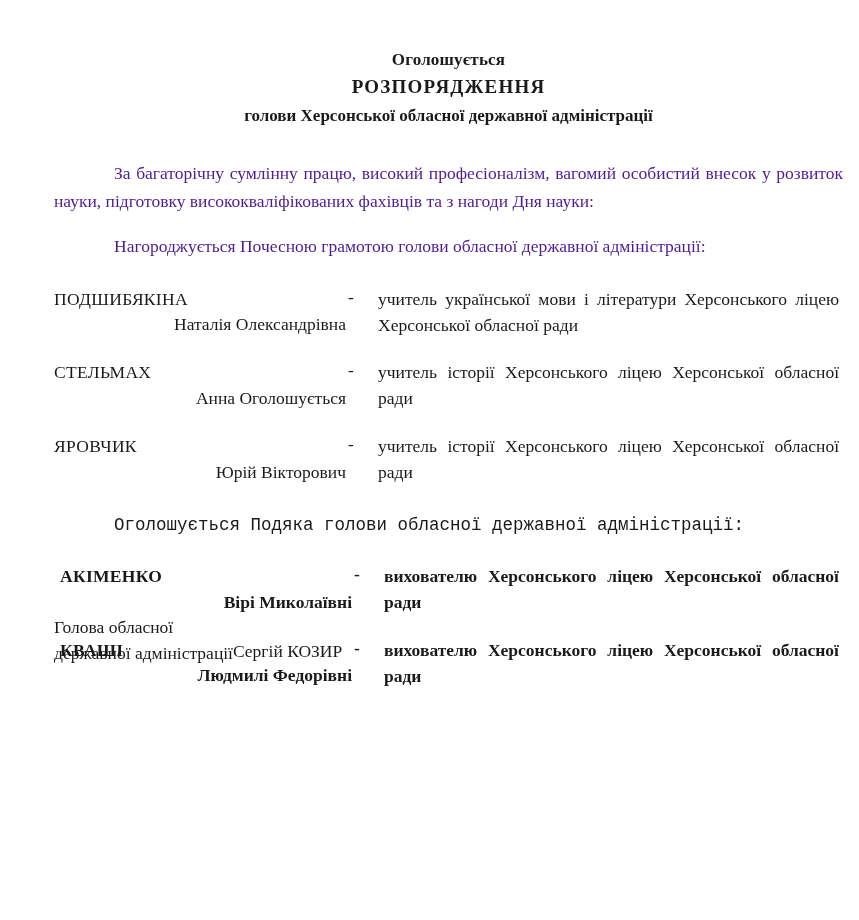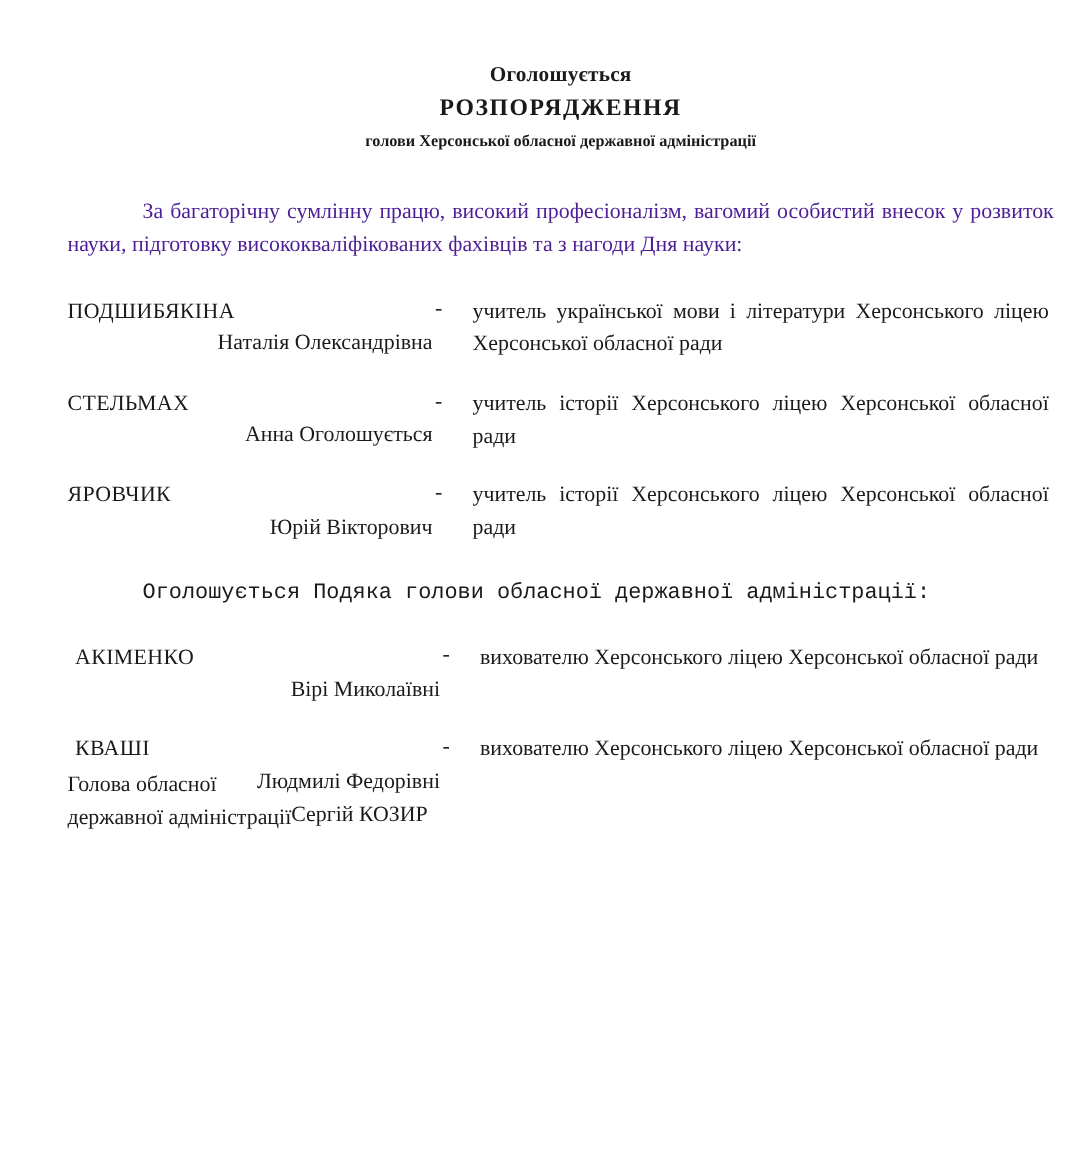--- a/index.html
+++ b/index.html
@@ -32,21 +32,21 @@
   .doc-header .line1 {
     font-size: 17px;
     letter-spacing: 0.2px;
   }
   .doc-header .line2 {
     font-size: 19px;
     letter-spacing: 1.2px;
     margin-top: 2px;
   }
   .doc-header .line3 {
-    font-size: 13px;
+    font-size: 17px;
     margin-top: 3px;
   }
 
   
   .intro {
     margin-top: 32px;
     font-size: 17.5px;
     line-height: 1.58;
     text-align: justify;
     text-justify: inter-word;
@@ -96,20 +96,21 @@
   .mid-note {
     margin-top: 4px;
     margin-bottom: 6px;
     font-size: 17.5px;
     text-indent: 60px;
     line-height: 1.5;
     font-family: Liberation Mono, monospace;
   }
 
   .awards.second {
+    font-weight: bold;
   }
   .awards.second td.name {
     padding-left: 6px;
   }
 
   
   .signature {
     position: absolute;
     left: 54px;
     right: 44px;
@@ -132,20 +133,21 @@
 
 <div class="page">
 
   <div class="doc-header">
     <div class="line1">Оголошується</div>
     <div class="line2">РОЗПОРЯДЖЕННЯ</div>
     <div class="line3">голови Херсонської обласної державної адміністрації</div>
   </div>
 
   <p class="intro">За багаторічну сумлінну працю, високий професіоналізм, вагомий особистий внесок у розвиток науки, підготовку висококваліфікованих фахівців та з нагоди Дня науки:</p>
+  <p class="intro second">Нагороджується Почесною грамотою голови обласної державної адміністрації:</p>
 
   <table class="awards first">
     <tbody>
       <tr>
         <td class="name">
           <span class="surname">ПОДШИБЯКІНА</span>
           <span class="given">Наталія Олександрівна</span>
         </td>
         <td class="dash">-</td>
         <td class="desc">учитель української мови і літератури Херсонського ліцею Херсонської обласної ради</td>

